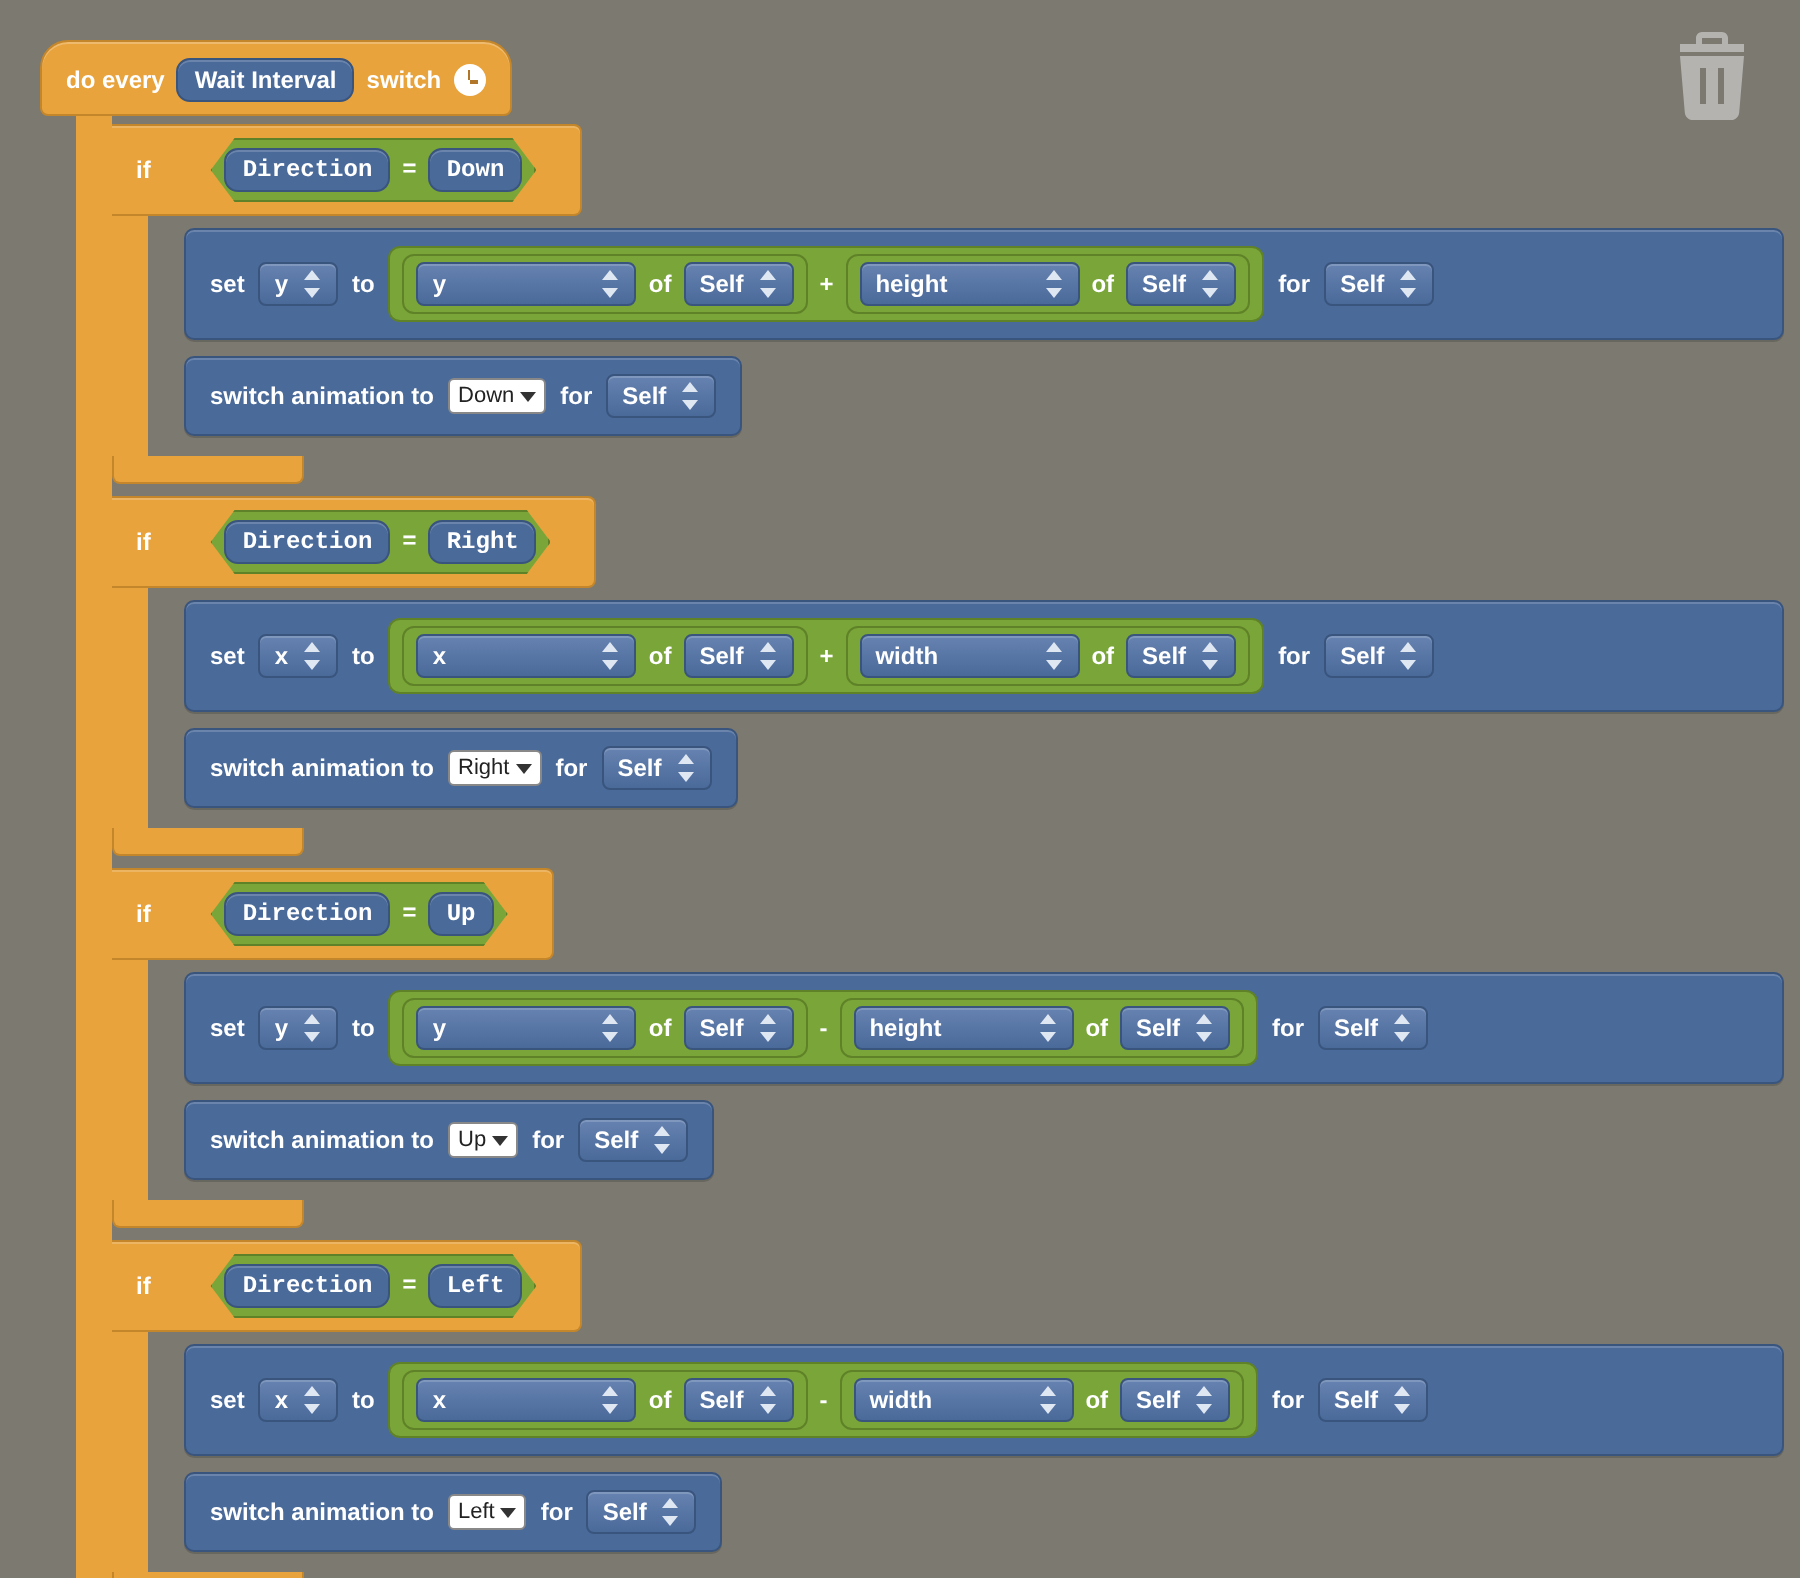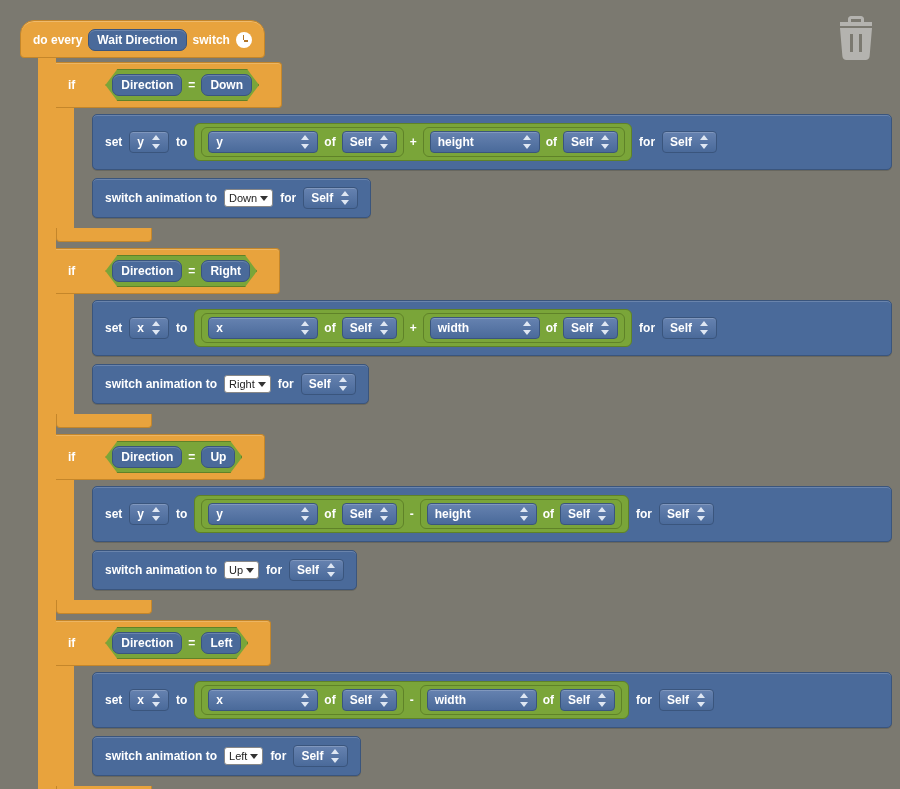--- a/index.html
+++ b/index.html
@@ -22,21 +22,21 @@
   
   .hat{background:var(--orange);border:1px solid var(--orange-dark);border-radius:14px 14px 4px 4px;padding:8px 12px 6px 12px;display:inline-flex;align-items:center;gap:6px;font-weight:bold;box-shadow:inset 0 1px 0 rgba(255,255,255,0.25);}
   .orange-c{background:var(--orange);border:1px solid var(--orange-dark);border-left:none;border-radius:0 4px 4px 0;padding:6px 12px;display:inline-flex;align-items:center;gap:20px;font-weight:bold;box-shadow:inset 0 1px 0 rgba(255,255,255,0.2);}
   .stack{margin-left:18px;border-left:18px solid var(--orange);padding-top:4px;padding-bottom:2px;}
   .cbody{margin-left:0;border-left:18px solid var(--orange);padding:6px 0 2px 18px;}
   .cfoot{height:14px;width:96px;background:var(--orange);border:1px solid var(--orange-dark);border-top:none;border-radius:0 0 4px 4px;margin-bottom:6px;}
   
   .blue-block{background:var(--blue);border:1px solid var(--blue-border);border-radius:5px;padding:8px 12px;display:inline-flex;align-items:center;gap:7px;font-weight:bold;box-shadow:inset 0 1px 0 rgba(255,255,255,0.18),0 1px 0 rgba(0,0,0,0.15);margin-bottom:8px;white-space:nowrap;}
   .blue-block.wide{min-width:800px;}
   
-  .hex{display:inline-flex;align-items:center;gap:6px;background:var(--green);border:1px solid var(--green-border);padding:4px 6px;position:relative;margin:0 10px;clip-path:polygon(12px 0,calc(100% - 12px) 0,100% 50%,calc(100% - 12px) 100%,12px 100%,0 50%);}
+  .hex{display:inline-flex;align-items:center;gap:6px;background:var(--green);border:1px solid var(--green-border);padding:4px 6px;position:relative;margin:0 10px;clip-path:polygon(12px 0,calc(100% - 12px) 0,100% 50%,calc(100% - 12px) 100%,12px 100%,0 50%);font-family:Liberation Mono, monospace;}
   
   .reporter{display:inline-flex;align-items:center;gap:6px;background:var(--green);border:1px solid var(--green-border);border-radius:6px;padding:3px 6px;}
   
   .pill{display:inline-flex;align-items:center;gap:5px;background:var(--blue);border:1px solid var(--blue-border);border-radius:7px;padding:3px 8px;font-weight:bold;min-height:20px;box-shadow:inset 0 1px 0 rgba(255,255,255,0.18);}
   .pill .caret,.drop .caret{margin-left:3px;}
   
   .drop{display:inline-flex;align-items:center;gap:5px;background:linear-gradient(#6682b0,#4a6a9a);border:1px solid var(--blue-border);border-radius:4px;padding:3px 7px;font-weight:bold;min-height:20px;box-shadow:inset 0 1px 0 rgba(255,255,255,0.18);}
   
   .native{display:inline-flex;align-items:center;background:#fff;color:#222;border:1px solid #888;border-radius:3px;padding:2px 4px;font-weight:normal;font-size:11px;gap:3px;}
   .native .tri{border-left:4px solid transparent;border-right:4px solid transparent;border-top:5px solid #333;width:0;height:0;}
@@ -58,21 +58,21 @@
   <div class="trash">
     <svg viewBox="0 0 24 24">
         <path d="M4 7h16l-1.2 14.1c-.1 1-.9 1.9-2 1.9H7.2c-1.1 0-1.9-.9-2-1.9L4 7zm5 3v9h1.5v-9H9zm4.5 0v9H15v-9h-1.5zM8 4V2.5C8 1.7 8.7 1 9.5 1h5c.8 0 1.5.7 1.5 1.5V4h4v2H4V4h4zm1.5 0h5V2.5h-5V4z"></path>
       </svg>
   </div>
 
   
   <div class="hat">
     <span class="lbl">do every</span>
     <span class="pill">
-      <span>Wait Direction</span>
+      <span>Wait Interval</span>
     </span>
     <span class="lbl">switch</span>
     <span class="clock"></span>
   </div>
 
   <div class="stack">
 
     
     <div class="orange-c">
       <span class="lbl">if</span>

